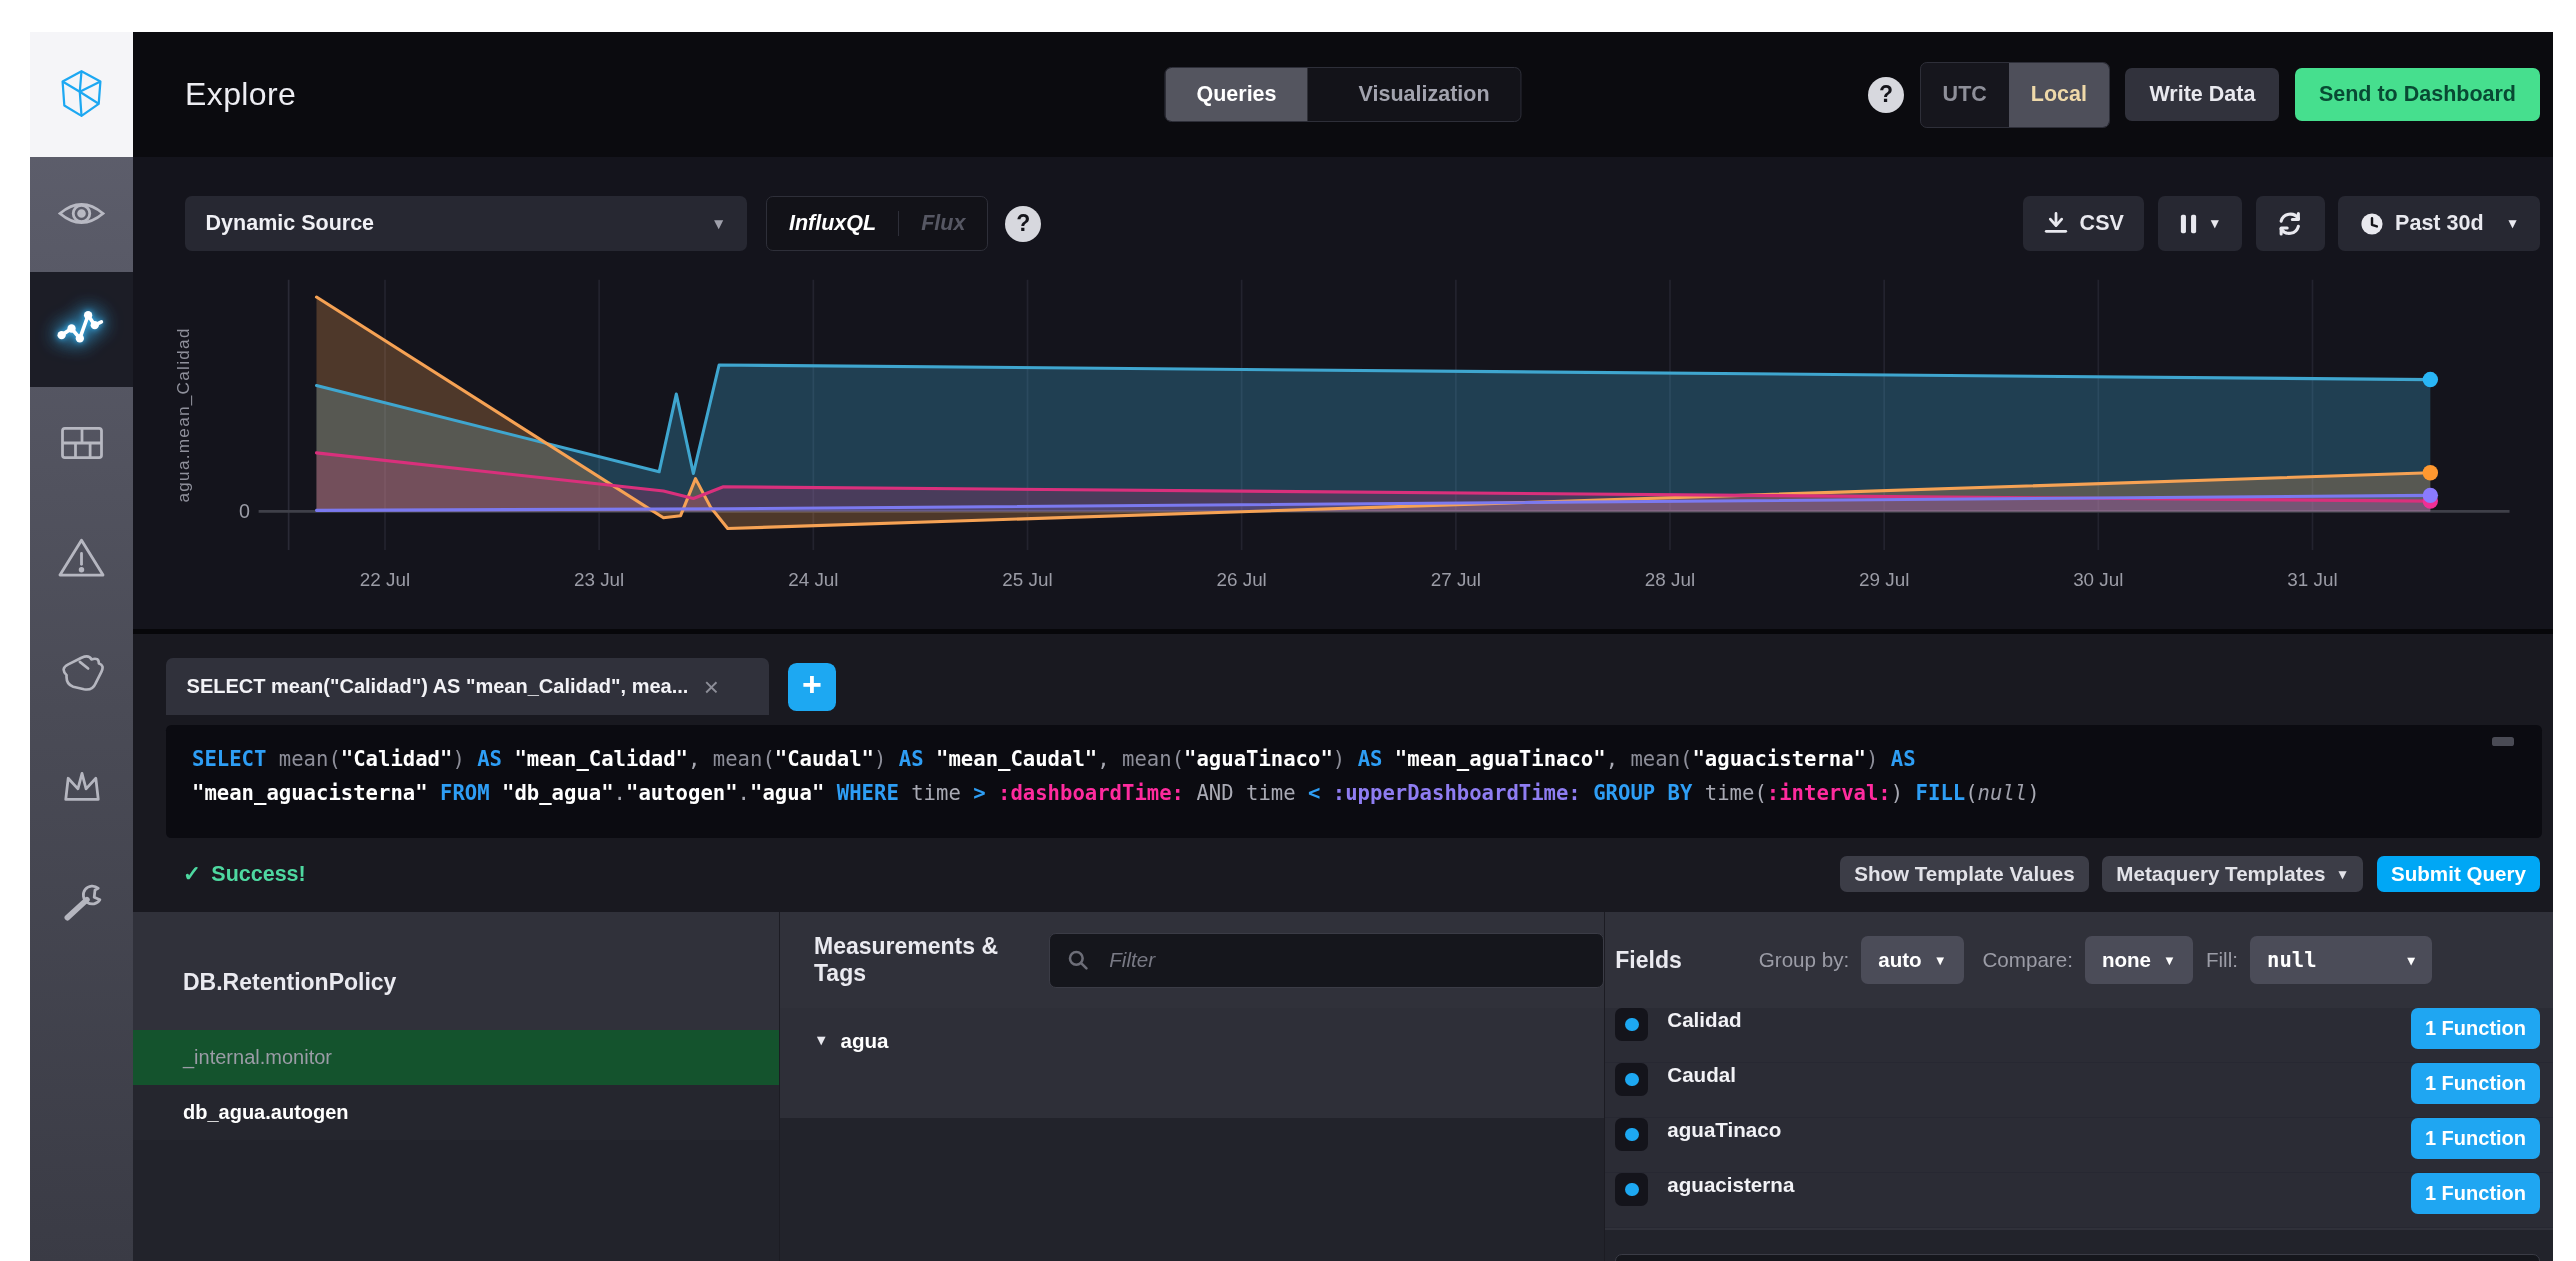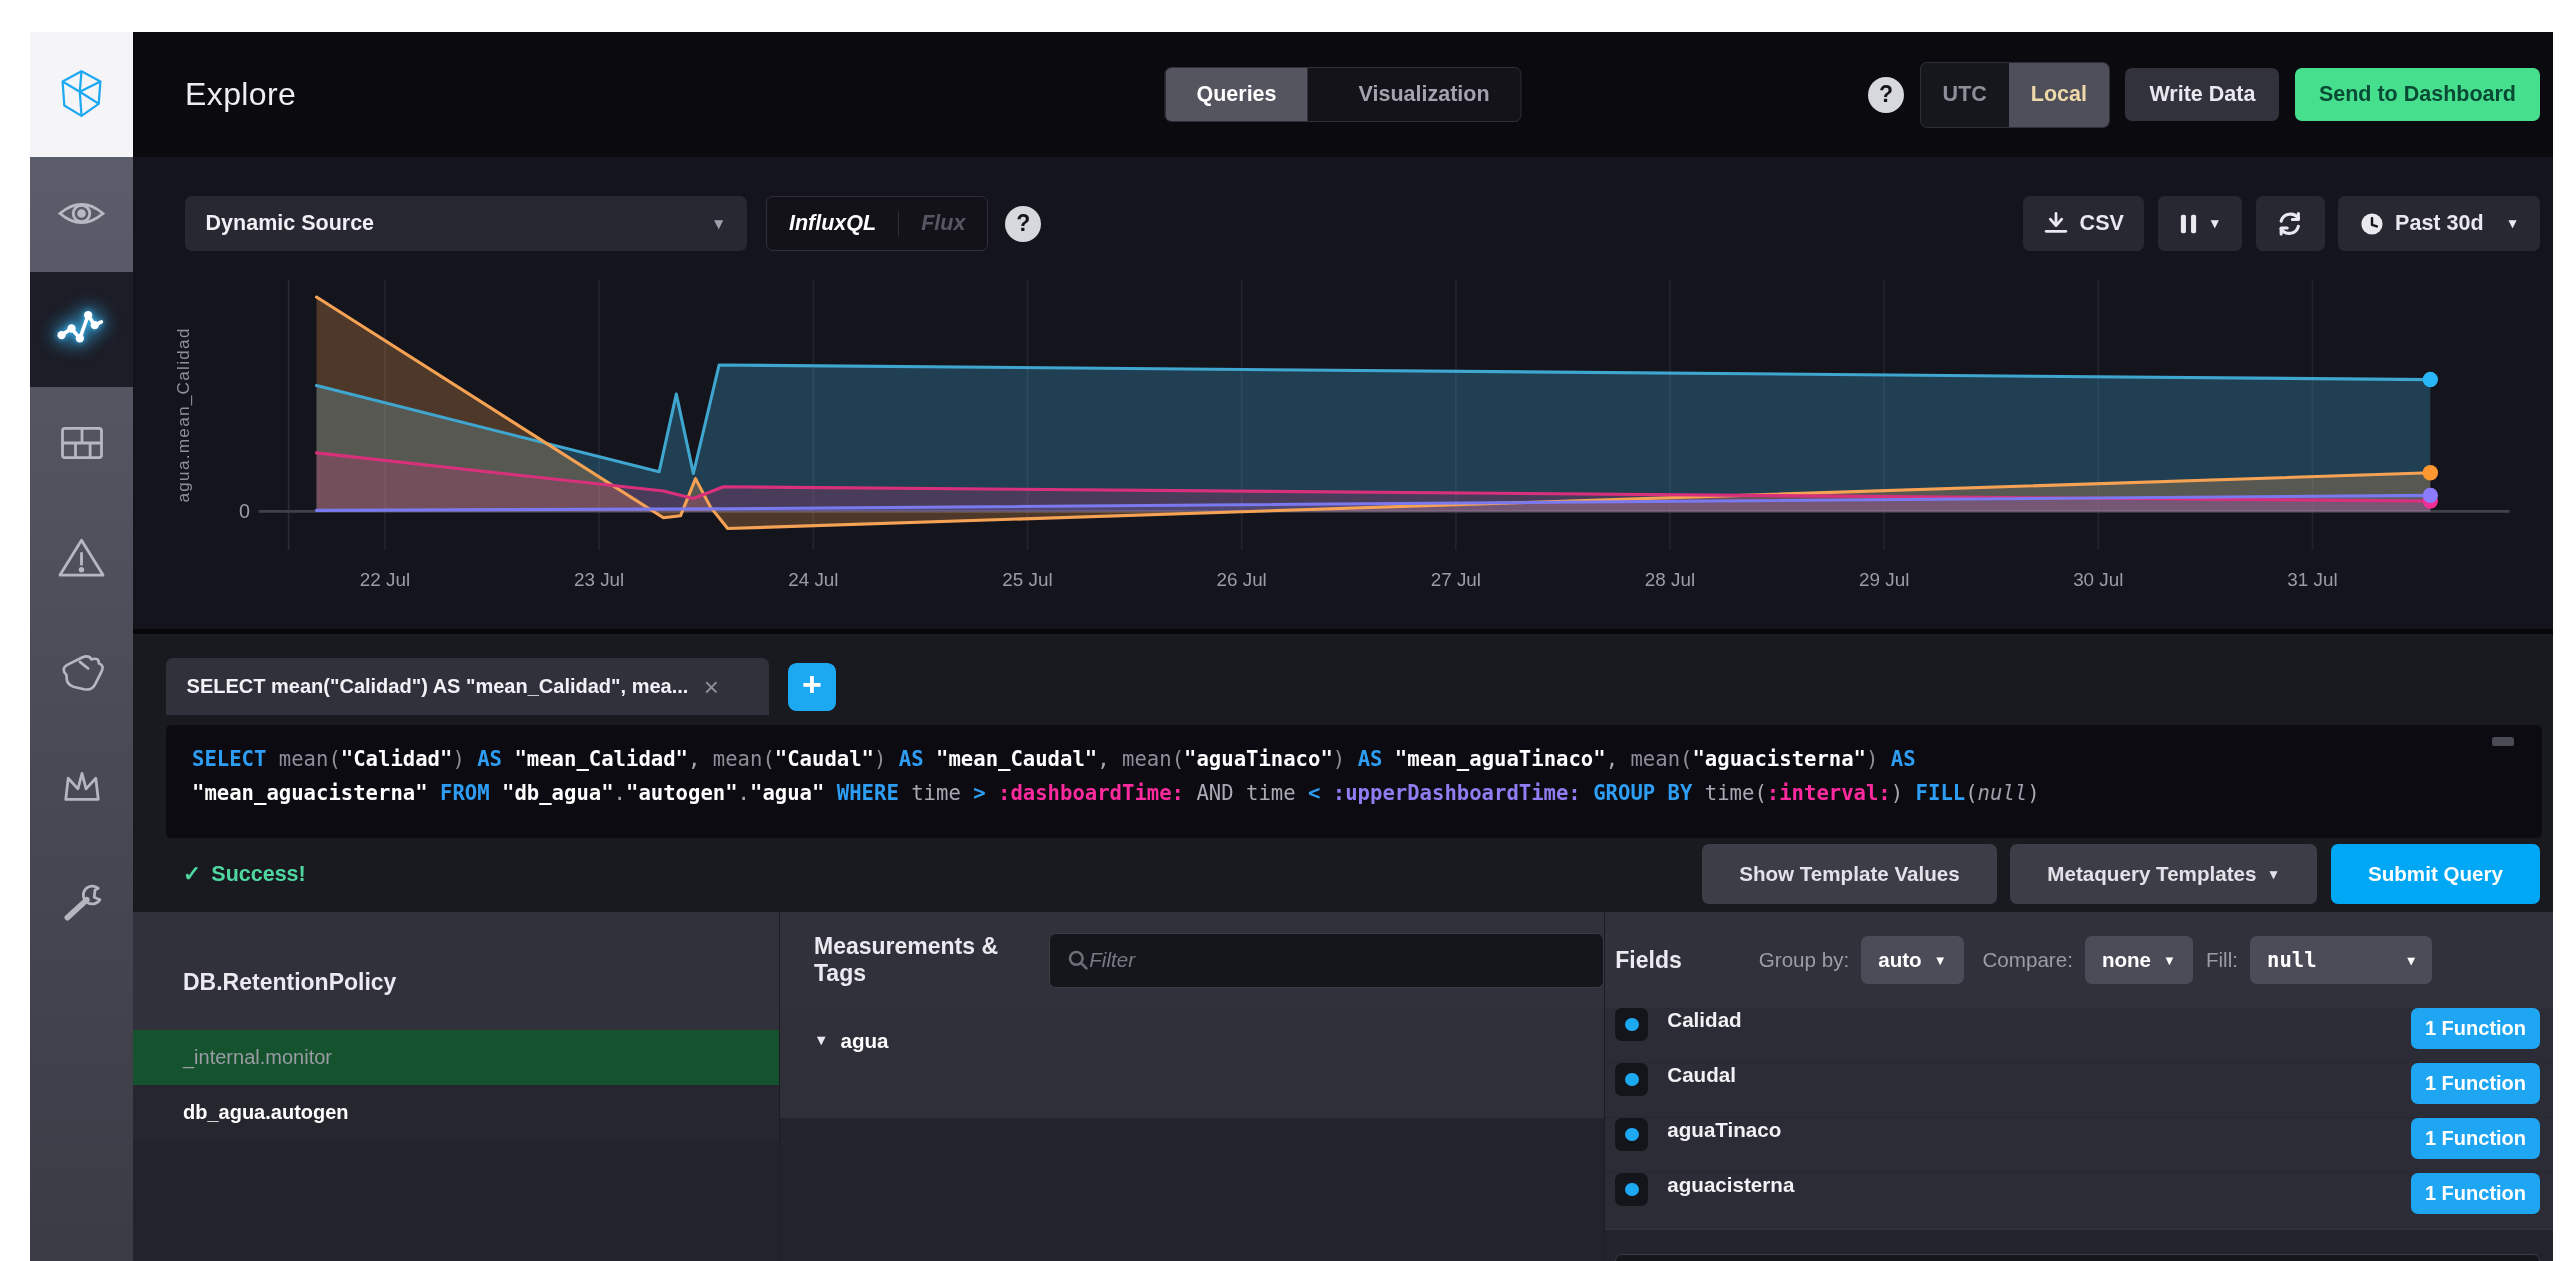--- a/index.html
+++ b/index.html
@@ -68,41 +68,41 @@
   .code-panel .fn  { color:#8d8e99; }
   .code-panel .pl  { color:#a9aab4; }
   .code-panel .str { color:#ffffff; font-weight:bold; }
   .code-panel .tpl-pink   { color:#ff2b9e; font-weight:bold; }
   .code-panel .tpl-purple { color:#8f7df2; font-weight:bold; }
   .code-panel .nul { color:#9fa0ab; font-style:italic; }
   .code-scroll-dash { position:absolute; right:39px; top:103px; width:22px; height:8.6px; background:#4a4b55; border-radius:2.6px; }
   .status-row { position:absolute; left:50px; right:13px; top:216px; height:48px; display:flex; align-items:center; }
   .success { color:#4ed8a0; font-size:21.5px; font-weight:bold; display:flex; align-items:center; gap:10.3px; }
   .status-btns { margin-left:auto; display:flex; gap:13.7px; }
-  .sbtn { height:60px; border-radius:6.9px; background:#3c3d47; color:#e2e2e8; font-size:20.6px; font-weight:bold;
-          display:flex; align-items:center; gap:10.3px; padding:0 37px; }
+  .sbtn { height:36px; border-radius:6.9px; background:#3c3d47; color:#e2e2e8; font-size:20.6px; font-weight:bold;
+          display:flex; align-items:center; gap:10.3px; padding:0 14px; }
   .sbtn.blue { background:#00a7f5; color:#ffffff; }
   .sbtn .caret { font-size:13.7px; }
 
   
   .builder { position:absolute; left:0; top:880px; right:0; bottom:0; background:#30313a; display:flex; }
   .b-col { position:relative; height:100%; }
   .b-col + .b-col { border-left:1.7px solid #1c1c23; }
   .b-col1 { width:646px;margin-top:22px; }
   .b-col2 { width:825px; }
   .b-col3 { flex:1; }
   .b-header { position:absolute; left:0; right:0; top:0; height:96px; display:flex; align-items:center; }
   .b-title { font-size:23px; font-weight:bold; color:#eaeaf0; }
   .rowzone { position:absolute; left:0; right:0; top:96px; }
   .db-row { height:55px; display:flex; align-items:center; padding-left:50px; font-size:20px; }
   .db-row.dim { background:#14532d; color:#9b9ca6; }
   .db-row.sel { background:#25262e; color:#ffffff; font-weight:bold; }
   .b-body { position:absolute; left:0; right:0; bottom:0; background:#22232b; }
   .filter-input { height:55px; background:#15161c; border:1.7px solid #3b3c46; border-radius:6.9px;
-                  display:flex; align-items:center; padding:0 17px; gap:0; }
+                  display:flex; align-items:center; padding:0 17px; gap:20px; }
   .filter-input .ph { font-size:20.6px; font-style:italic; color:#787984; }
   .measurement-block { position:absolute; left:0; right:0; top:96px; height:110px; background:#2e2f38;
                        display:flex; padding:20.6px 0 0 34px; }
   .measurement-item { display:flex; align-items:flex-start; gap:12px; color:#ffffff; font-size:20.6px; font-weight:bold; }
   .measurement-item .tri { font-size:14.6px; margin-top:3.4px; color:#e8e8ee; }
   .f-controls { display:flex; align-items:center; width:100%; padding:0 13px 0 10.3px; gap:12px; }
   .f-label-dim { font-size:20.6px; color:#9b9ca6; }
   .mini-dd { height:48px; background:#4b4c58; border-radius:6.9px; display:flex; align-items:center; gap:12px;
              padding:0 17px; color:#ffffff; font-size:20.6px; font-weight:bold; }
   .mini-dd .caret { font-size:13px; }

